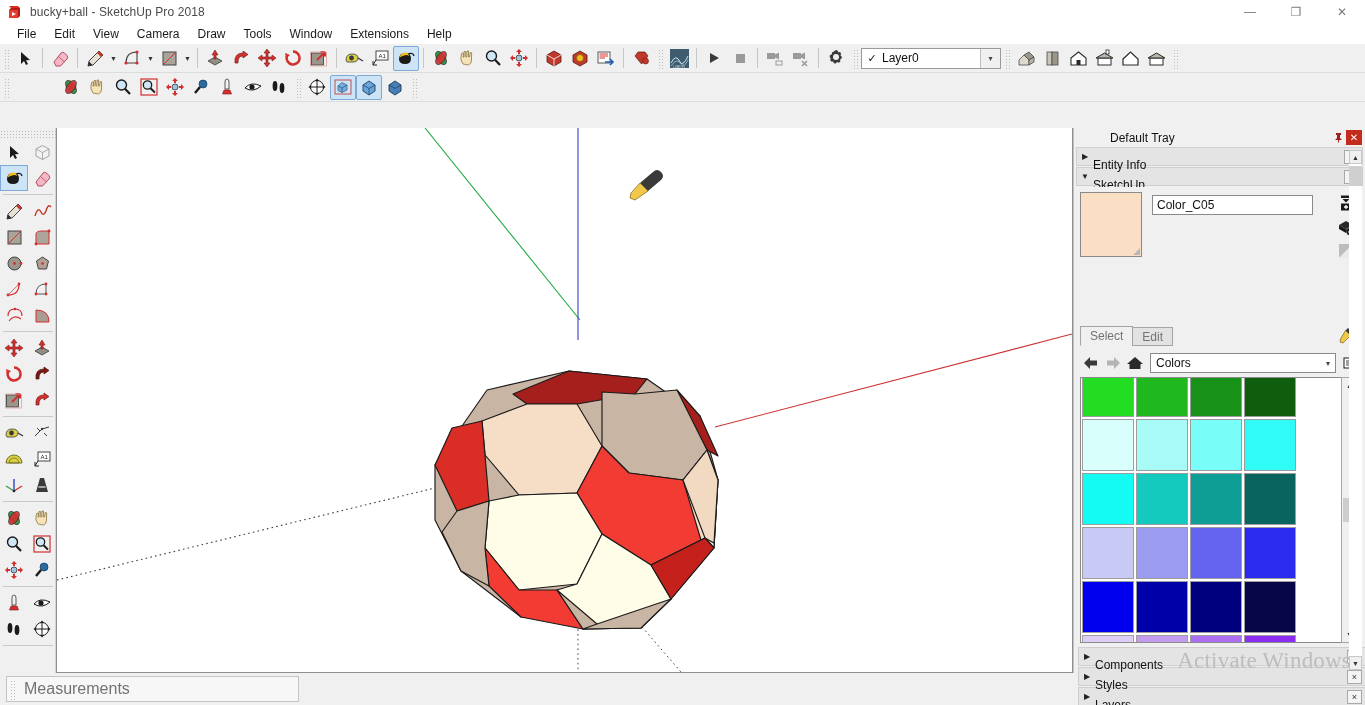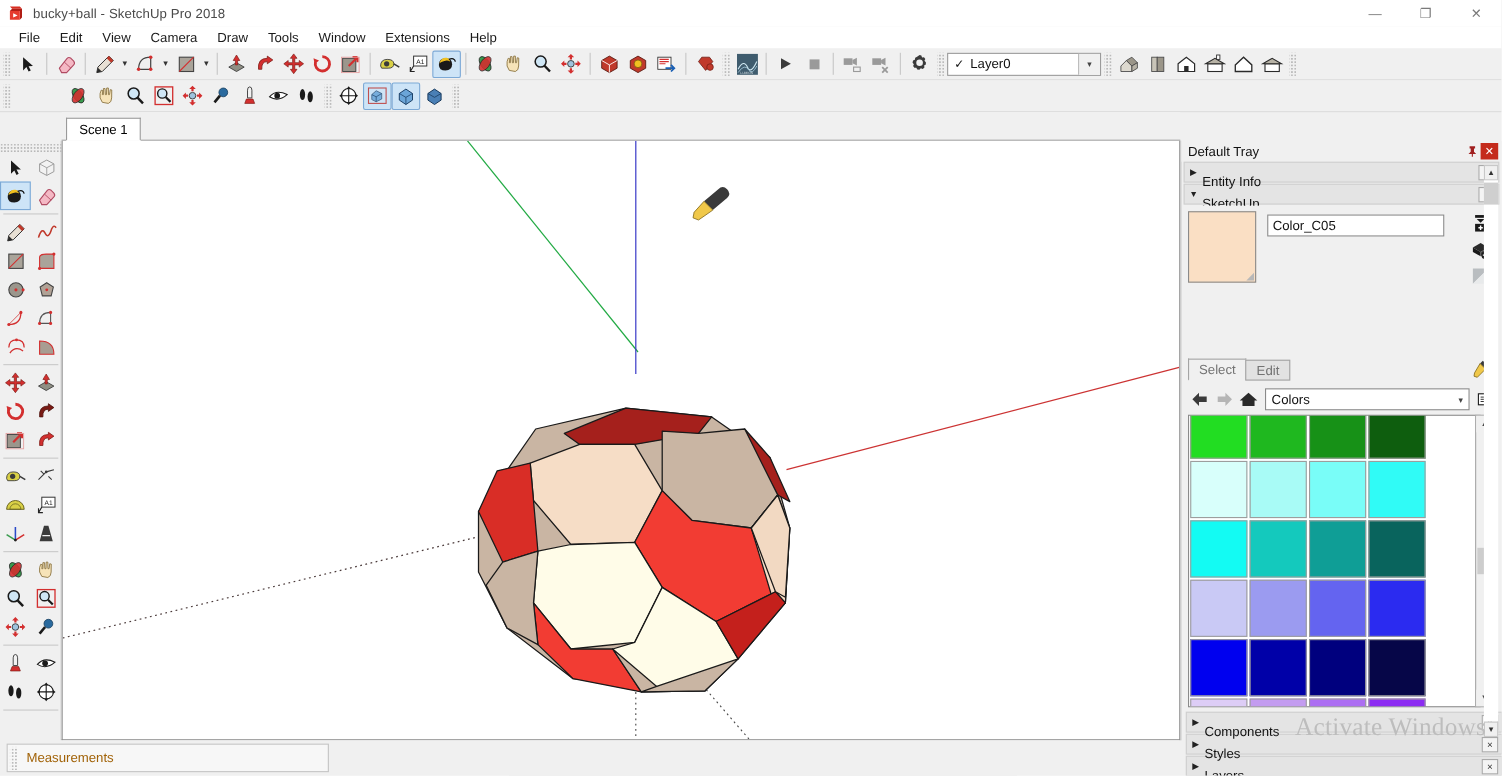--- a/index.html
+++ b/index.html
@@ -74,27 +74,27 @@
   .viewport{ position:absolute; left:56px; top:128px; width:1017px; height:545px;
     background:#ffffff; border:1px solid #8f8f8f; border-top:none; overflow:hidden; }
   .viewport svg{ display:block; }
 
   
   .statusbar{ position:absolute; left:0; top:673px; width:1365px; height:32px;
     background:#f0f0f0; display:flex; align-items:center; }
   .measbox{ margin-left:6px; width:293px; height:26px; background:#f7f7f7;
     border:1px solid #c4c4c4; display:flex; align-items:center; }
   .measbox .grip{ margin-left:2px; }
-  .meas-label{ font-size:12px; color:#a16207; padding-left:6px; }
+  .meas-label{ font-size:16px; color:#737373; padding-left:6px; }
 
   
   .tray{ position:absolute; left:1073px; top:128px; width:292px; height:545px;
     background:#f0f0f0; border-left:1px solid #c0c0c0; }
   .tray-title{ height:19px; display:flex; align-items:center; padding-left:6px;
-    font-size:12px; color:#111; background:#f0f0f0; }
+    font-size:12px; color:#111; background:#f0f0f0;margin-left:30px; }
   .tray-title .sp{ flex:1; }
   .pinbtn{ width:16px; height:16px; display:flex; align-items:center; justify-content:center;
     color:#a00; font-size:11px; }
   .traycls{ width:16px; height:15px; background:#c42b1c; color:#fff; font-size:10px;
     display:flex; align-items:center; justify-content:center; margin-right:3px; }
 
   .panelhdr{ height:19px; margin:0 2px 1px 2px; background:#e4e4e4;
     border:1px solid #cfcfcf; display:flex; align-items:center; }
   .panelhdr .tri{ width:16px; text-align:center; font-size:8px; color:#222; }
   .panelhdr .ttl{ flex:1; font-size:12px; color:#111;margin-top:16px; }
@@ -515,23 +515,20 @@
     </div>
     <div class="tbtn">
       <svg width="20" height="20" viewBox="0 0 20 20">
           <path d="M4 8 L10 4 L16 8 L16 14 L10 18 L4 14 Z" fill="#4a7fb5" stroke="#17395c" stroke-width=".9"></path>
           <path d="M4 8 L10 11.5 L16 8" stroke="#17395c" stroke-width=".7" fill="none"></path>
         </svg>
     </div>
     <div class="grip"></div>
   </div>
 
-  <div class="tabstrip">
-    <div class="scenetab">Scene 1</div>
-  </div>
 
   <div class="leftpanel">
     <div class="lp-dots"></div>
     <div class="lp-grid">
       <div class="lbtn">
         <svg width="17" height="17" viewBox="0 0 17 17">
             <path d="M4 2 L4 14 L7 11 L9 15 L11 14 L9 10.2 L13 10 Z" fill="#1a1a1a"></path>
           </svg>
       </div>
       <div class="lbtn">

